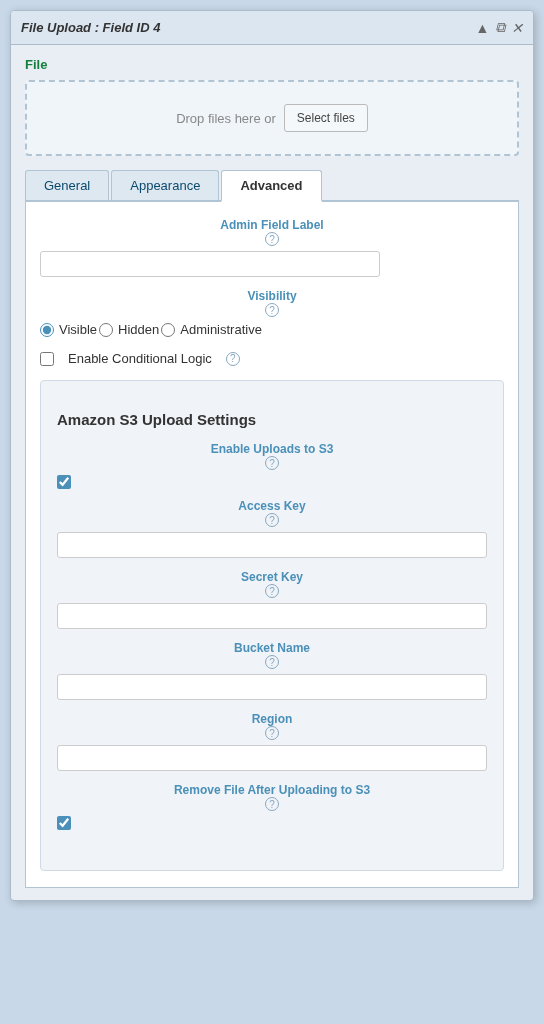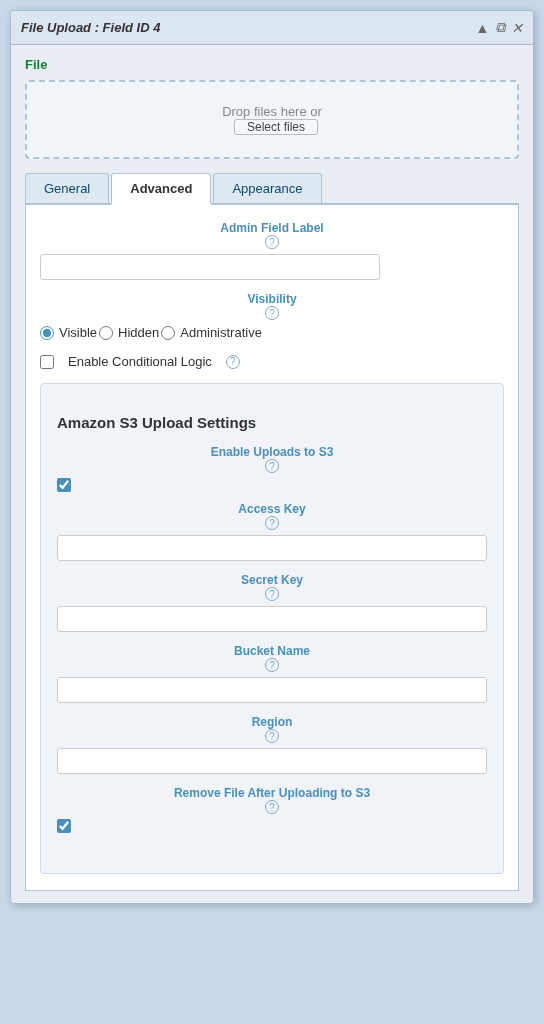--- a/index.html
+++ b/index.html
@@ -58,28 +58,27 @@
       border: 2px dashed #b0c4d4;
       border-radius: 4px;
       background: #f0f5fa;
       display: flex;
       align-items: center;
       justify-content: center;
       padding: 22px 10px;
       margin-bottom: 14px;
       color: #888;
       font-size: 13px;
-      flex-direction: column;
     }
     .select-files-btn {
       margin-left: 8px;
       background: #f5f8fa;
       border: 1px solid #bbb;
       border-radius: 3px;
-      padding: 0 12px;
+      padding: 6px 12px;
       font-size: 12px;
       color: #444;
       cursor: pointer;
     }
     .tabs {
       display: flex;
       border-bottom: 2px solid #b0c4d4;
       margin-bottom: 0;
     }
     .tab {
@@ -228,25 +227,25 @@
     <div class="file-section-label">File</div>
     <div class="drop-zone">
       <span>Drop files here or</span>
       <button class="select-files-btn">Select files</button>
     </div>
 
     <div class="tabs">
       <div class="tab">
         <span>General</span>
       </div>
+      <div class="tab">
+        <span>Appearance</span>
+      </div>
       <div class="tab active">
         <span>Advanced</span>
-      </div>
-      <div class="tab">
-        <span>Appearance</span>
       </div>
     </div>
 
     <div class="tab-content">
 
       <div class="field-label">
         <span>Admin Field Label</span>
         <span class="help-icon">?</span>
       </div>
       <input class="text-input" type="text" style="">

